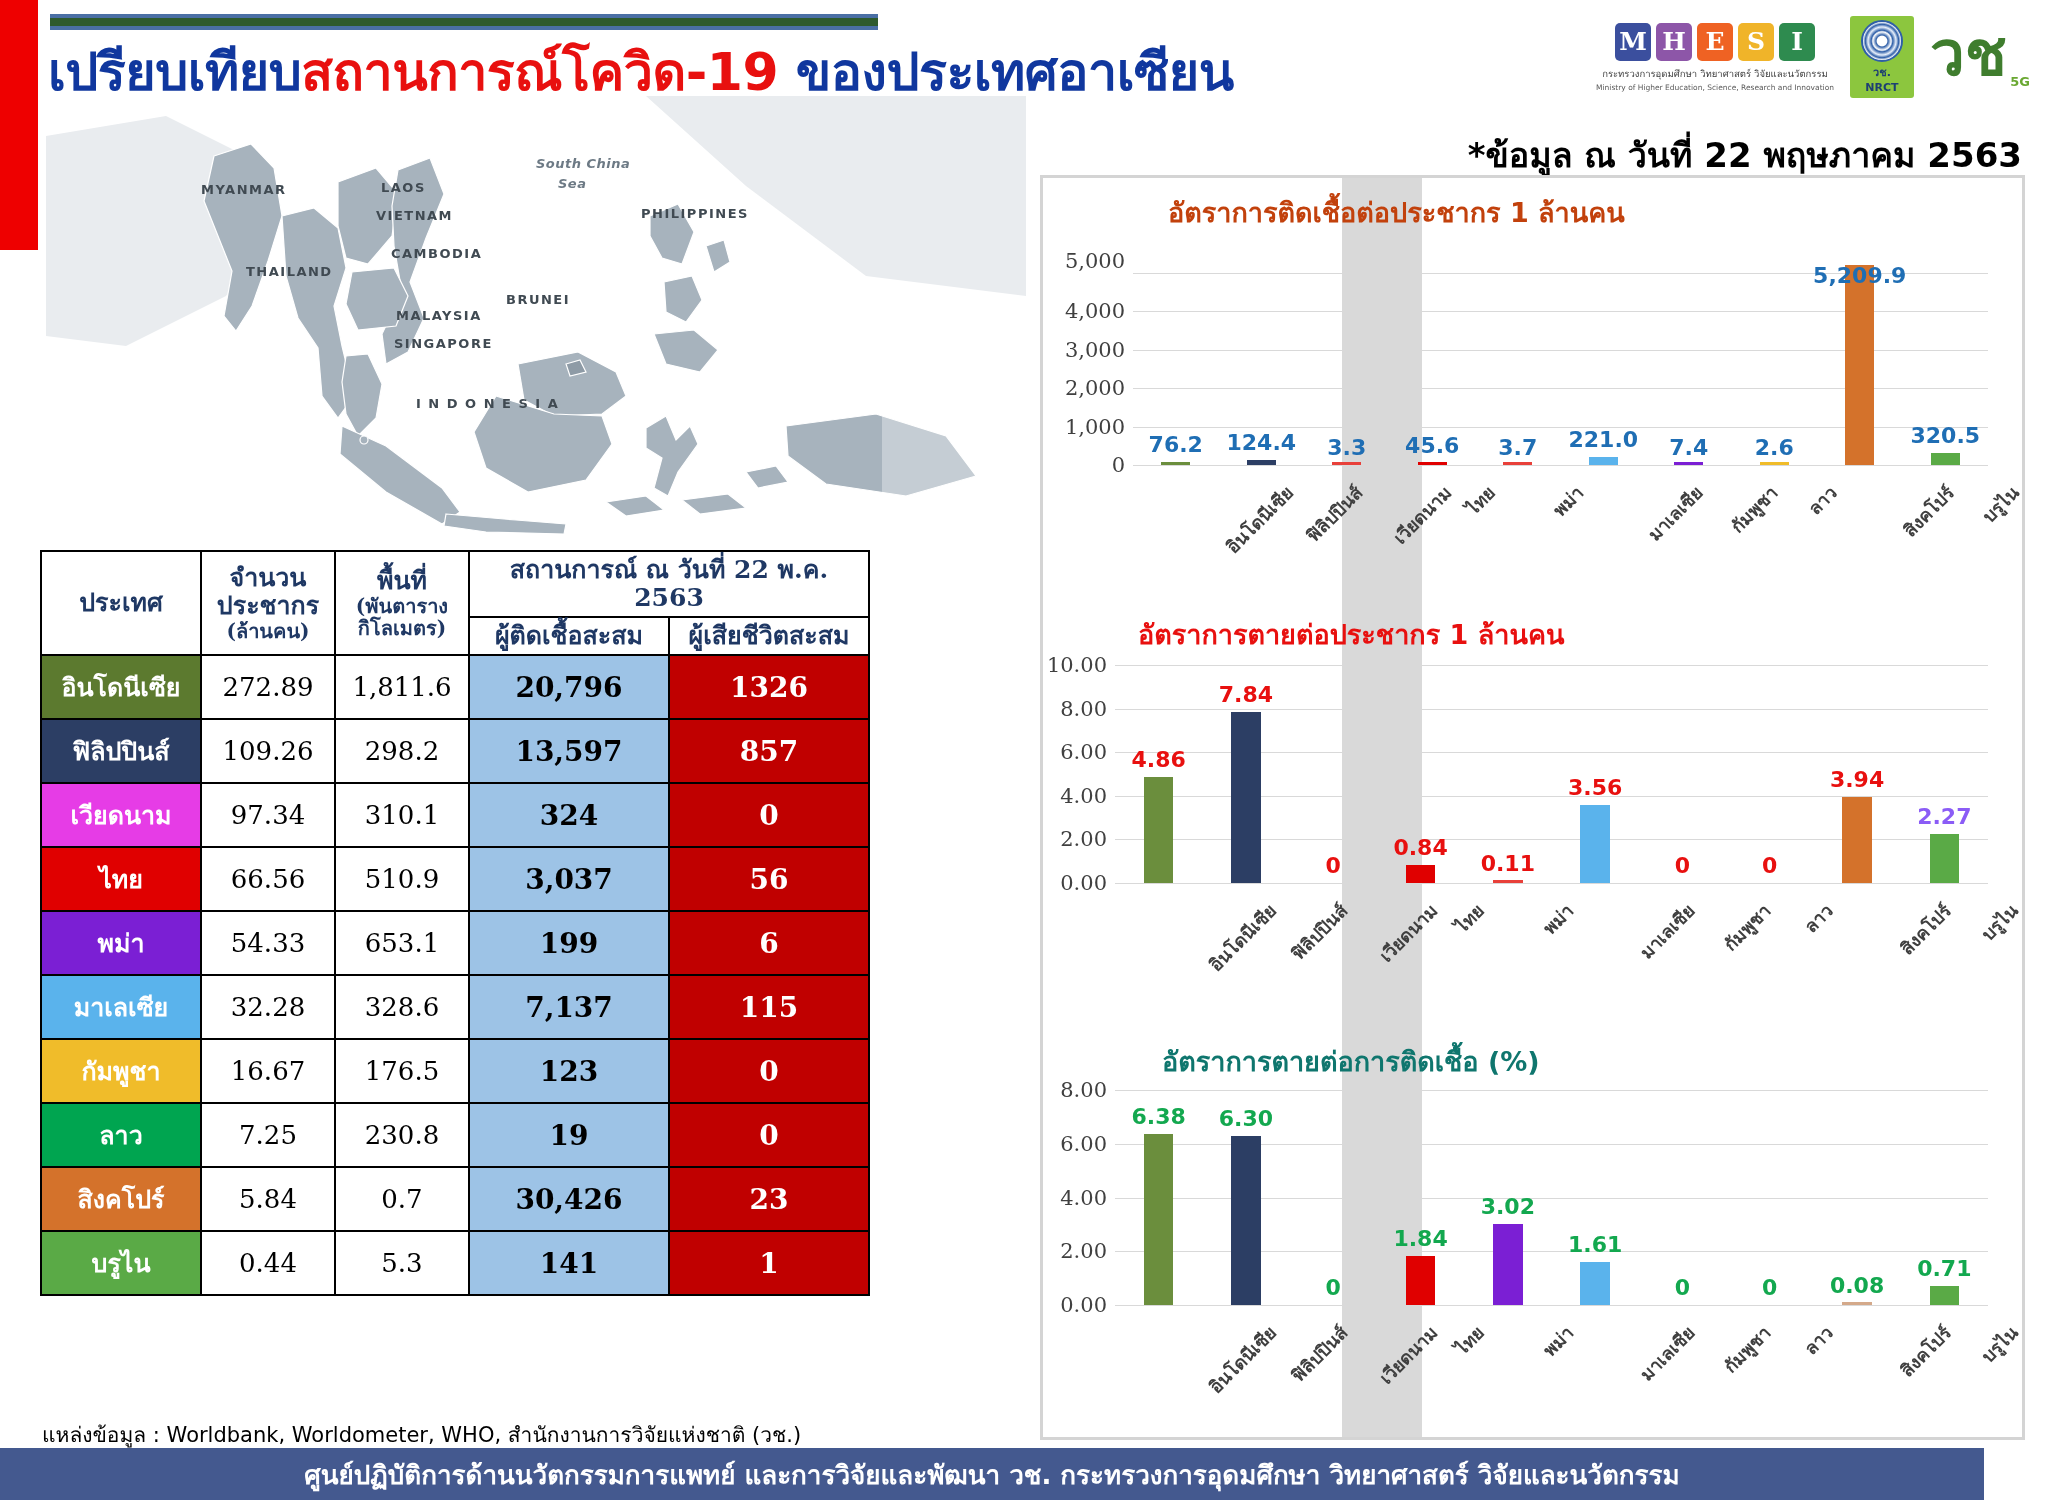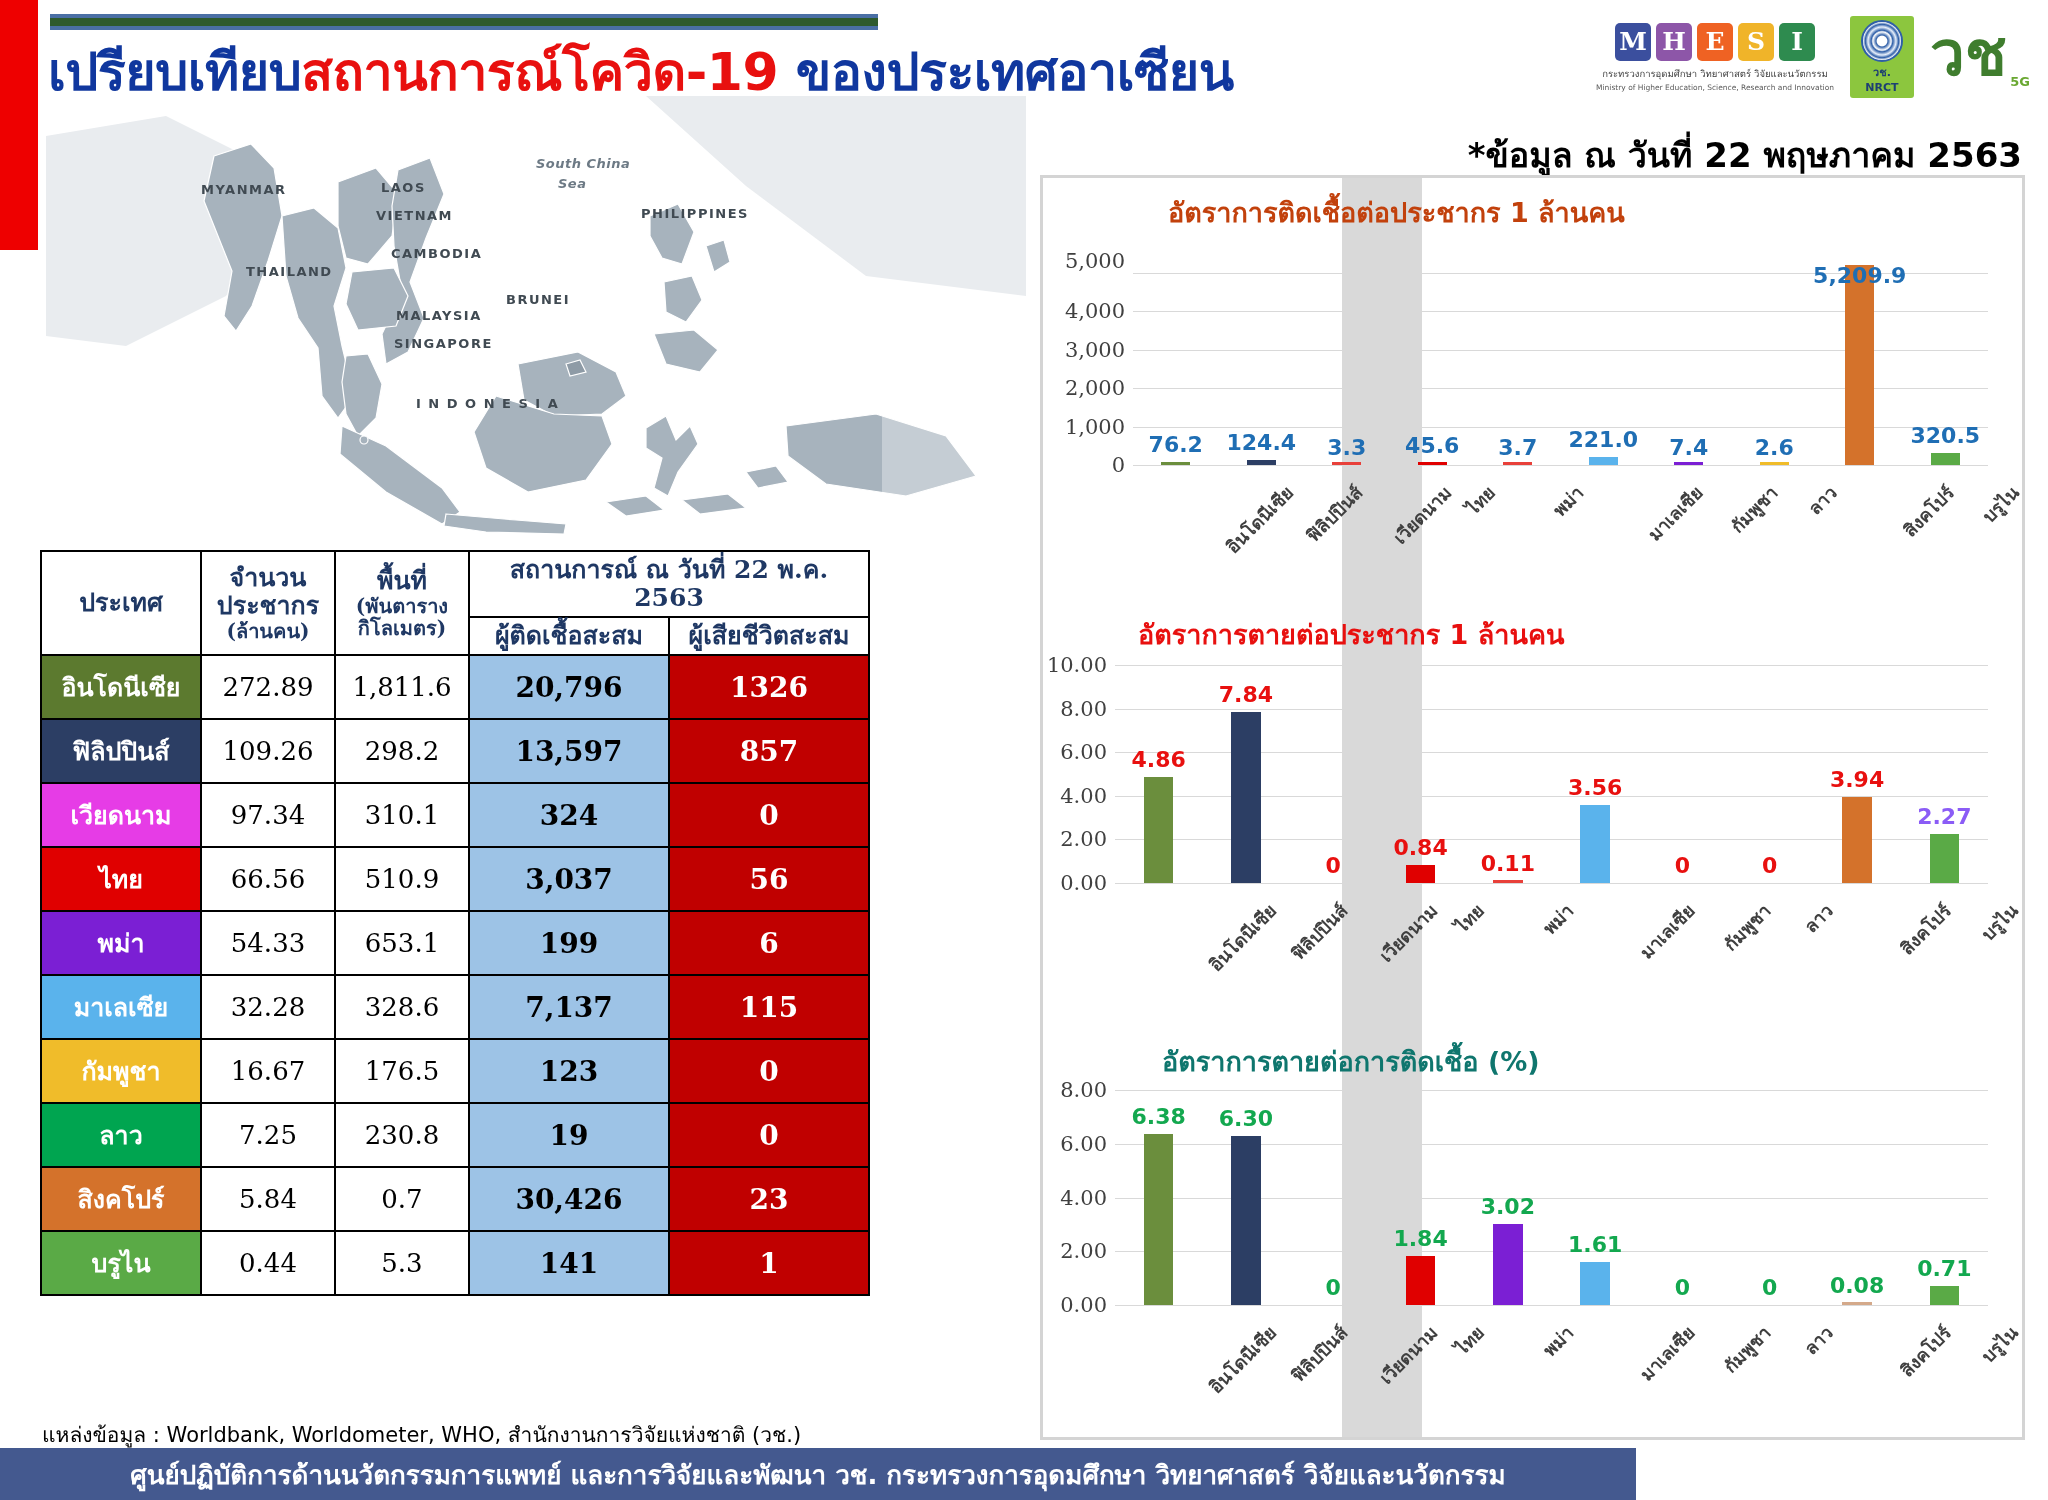--- a/index.html
+++ b/index.html
@@ -135,21 +135,21 @@
     transform: translateX(-50%);
   }
   .xlabel {
     position: absolute; font-size: 18px; color: #3f3f3f; white-space: nowrap;
     transform-origin: right top; transform: rotate(-45deg);
     font-weight: bold;
   }
 
   
   .footer {
-    position: absolute; left: 0; bottom: 0; width: 1636px; height: 52px;
+    position: absolute; left: 0; bottom: 0; width: 1984px; height: 52px;
     background: #44598f; color: #fff; display: flex;
     align-items: center; justify-content: center;
     font-size: 26px; font-weight: bold; white-space: nowrap;
   }
 </style>
 </head>
 <body>
 
 <div id="page">
 

